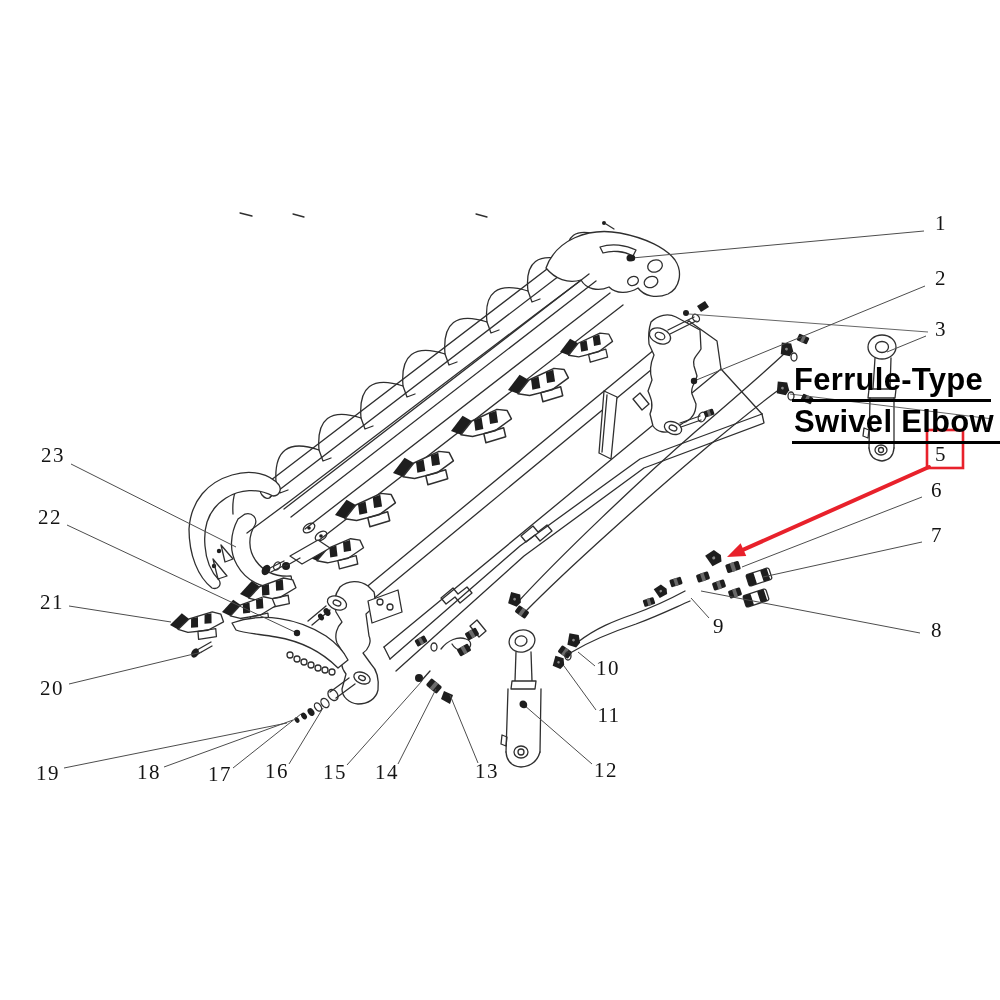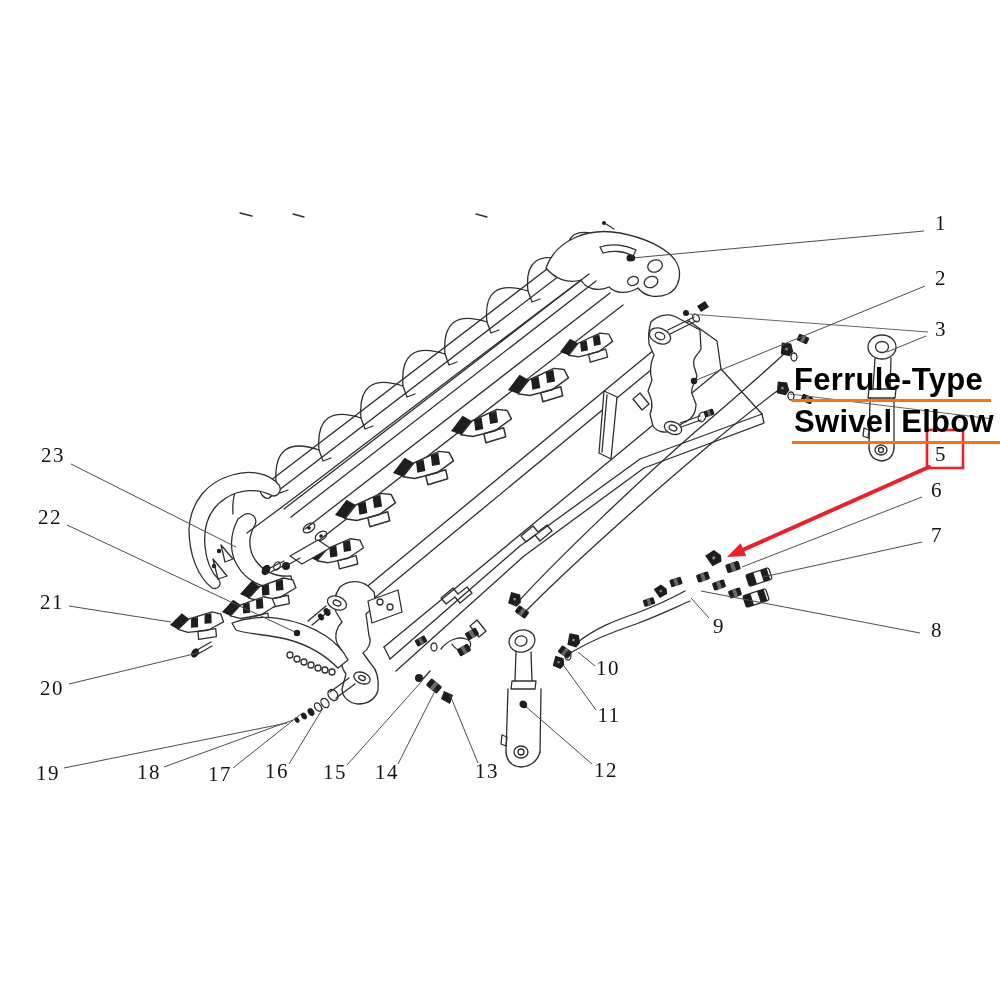--- a/index.html
+++ b/index.html
@@ -10,21 +10,21 @@
   .fw{fill:#ffffff;stroke:#2f2f2f;stroke-width:1.3;stroke-linejoin:round;}
   .dk{fill:#1e1e1e;stroke:none;}
   .thin{fill:none;stroke:#555555;stroke-width:0.9;}
   .leader{fill:none;stroke:#4d4d4d;stroke-width:1;}
   .callout{font-family:"Liberation Serif","DejaVu Serif",serif;font-size:21px;fill:#141414;
            text-anchor:middle;letter-spacing:1.5px;}
   .hl-box{fill:none;stroke-width:2.6;}
   .hl-shaft{fill:none;stroke-width:4;stroke-linecap:round;}
   #annotation{position:absolute;left:792px;top:362px;color:#000;}
   .ann-line{font-weight:bold;font-size:31px;line-height:36px;letter-spacing:0.3px;
-            border-bottom:3px solid #f97316;width:-moz-fit-content;width:fit-content;
+            border-bottom:3px solid #000000;width:-moz-fit-content;width:fit-content;
             padding:0 8px 1px 2px;margin-bottom:2px;white-space:nowrap;}
 </style>
 </head>
 <body>
 
 <div id="canvas">
 
 <svg width="1000" height="1000" viewBox="0 0 1000 1000">
   <defs>
     <g id="tooth">

